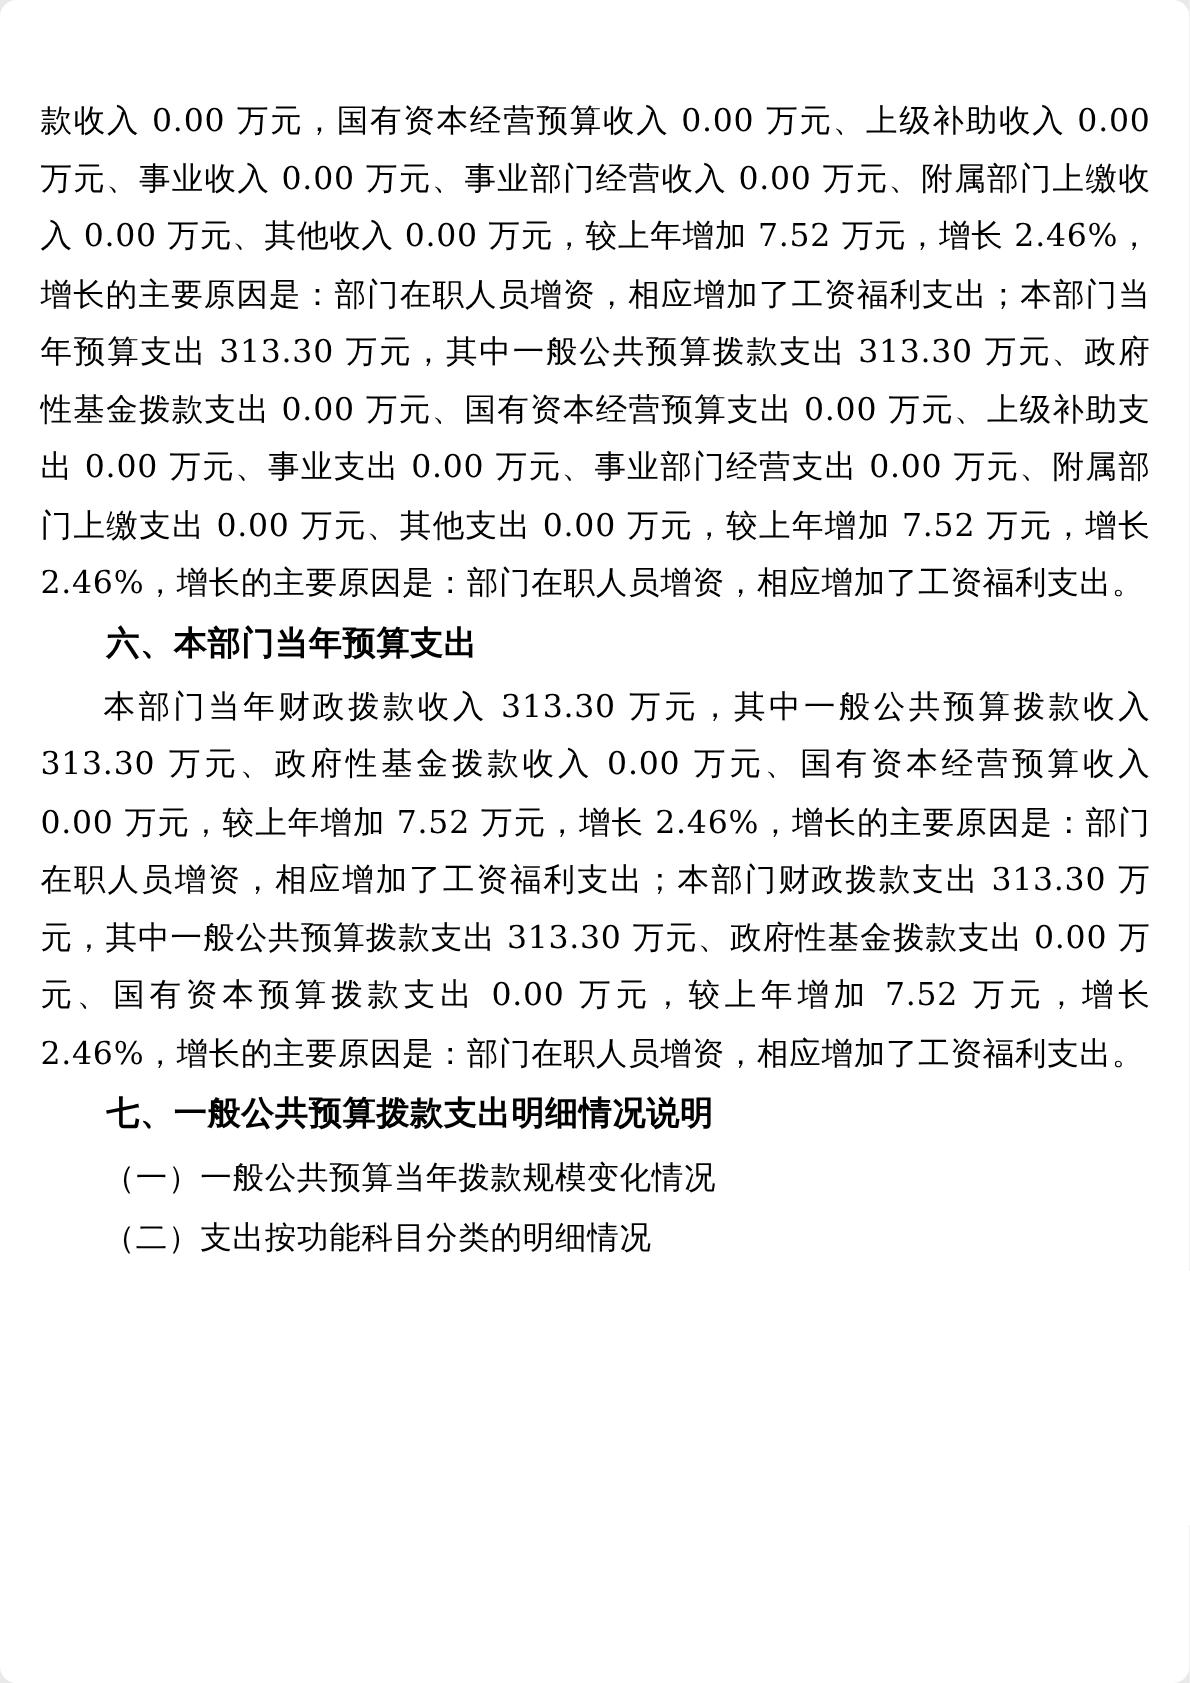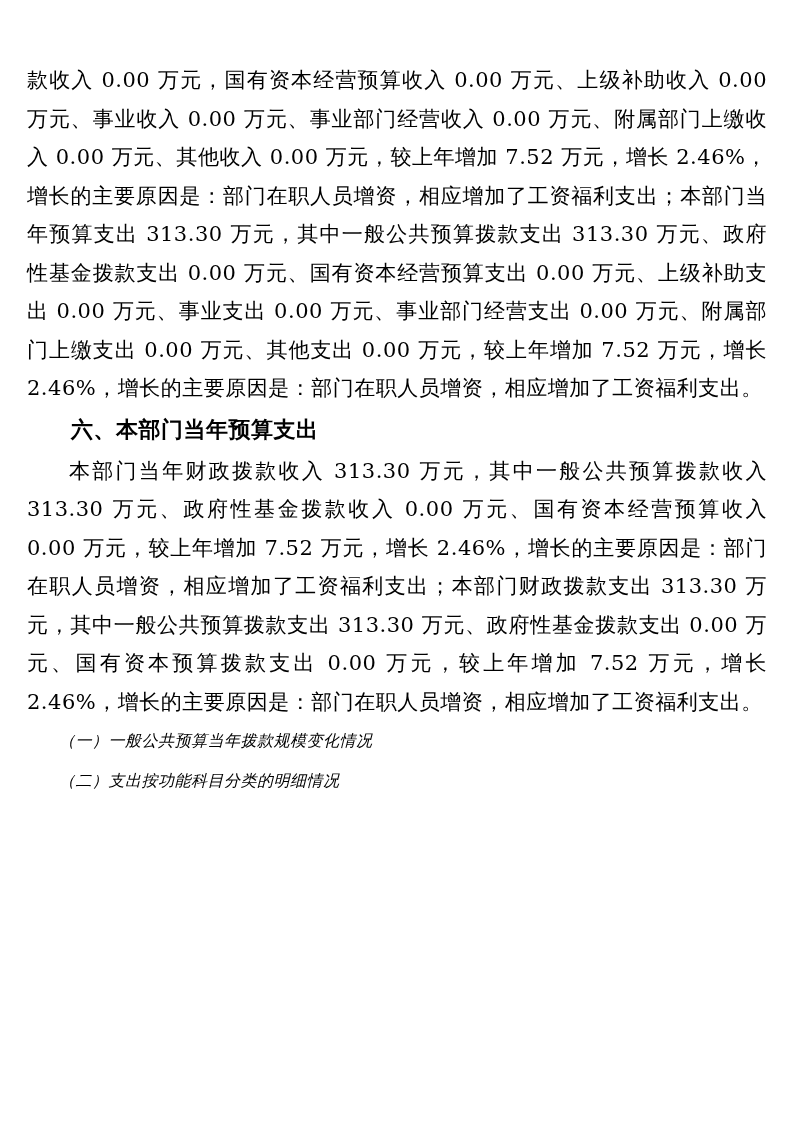--- a/index.html
+++ b/index.html
@@ -7,57 +7,58 @@
   .page {
     position: relative;
     width: 793px;
     height: 1122px;
     margin: 0 auto;
     background: #ffffff;
     color: #000000;
     padding: 61px 26px 0 27px;
     font-family: "DejaVu Serif", "Liberation Serif", serif;
     overflow: hidden;
+    border-radius: 11px;
   }
   .para {
     font-size: 21px;
     line-height: 38.5px;
     text-align: justify;
     text-justify: inter-ideograph;
     text-indent: 2em;
     letter-spacing: 0.5px;
   }
   .para.no-indent { text-indent: 0; }
   .heading {
     font-size: 22px;
     line-height: 44px;
     font-weight: bold;
     font-family: "DejaVu Sans", "Liberation Sans", sans-serif;
     text-indent: 2em;
     letter-spacing: 0.5px;
   }
   .subheading {
-    font-size: 16px;
+    font-size: 21px;
     line-height: 40px;
     font-weight: normal;
-    font-style: italic; 
     text-indent: 2em;
     letter-spacing: 0.5px;
   }
 </style>
 </head>
 <body>
 
 <div class="page">
   <p class="para no-indent">款收入 0.00 万元，国有资本经营预算收入 0.00 万元、上级补助收入 0.00 万元、事业收入 0.00 万元、事业部门经营收入 0.00 万元、附属部门上缴收入 0.00 万元、其他收入 0.00 万元，较上年增加 7.52 万元，增长 2.46%，增长的主要原因是：部门在职人员增资，相应增加了工资福利支出；本部门当年预算支出 313.30 万元，其中一般公共预算拨款支出 313.30 万元、政府性基金拨款支出 0.00 万元、国有资本经营预算支出 0.00 万元、上级补助支出 0.00 万元、事业支出 0.00 万元、事业部门经营支出 0.00 万元、附属部门上缴支出 0.00 万元、其他支出 0.00 万元，较上年增加 7.52 万元，增长 2.46%，增长的主要原因是：部门在职人员增资，相应增加了工资福利支出。</p>
 
   <h2 class="heading">六、本部门当年预算支出</h2>
 
   <p class="para">本部门当年财政拨款收入 313.30 万元，其中一般公共预算拨款收入 313.30 万元、政府性基金拨款收入 0.00 万元、国有资本经营预算收入 0.00 万元，较上年增加 7.52 万元，增长 2.46%，增长的主要原因是：部门在职人员增资，相应增加了工资福利支出；本部门财政拨款支出 313.30 万元，其中一般公共预算拨款支出 313.30 万元、政府性基金拨款支出 0.00 万元、国有资本预算拨款支出 0.00 万元，较上年增加 7.52 万元，增长 2.46%，增长的主要原因是：部门在职人员增资，相应增加了工资福利支出。</p>
 
+  <h2 class="heading">七、一般公共预算拨款支出明细情况说明</h2>
 
   <h3 class="subheading">（一）一般公共预算当年拨款规模变化情况</h3>
 
 
   <h3 class="subheading">（二）支出按功能科目分类的明细情况</h3>
 
 
 </div>
 
 </body></html>

